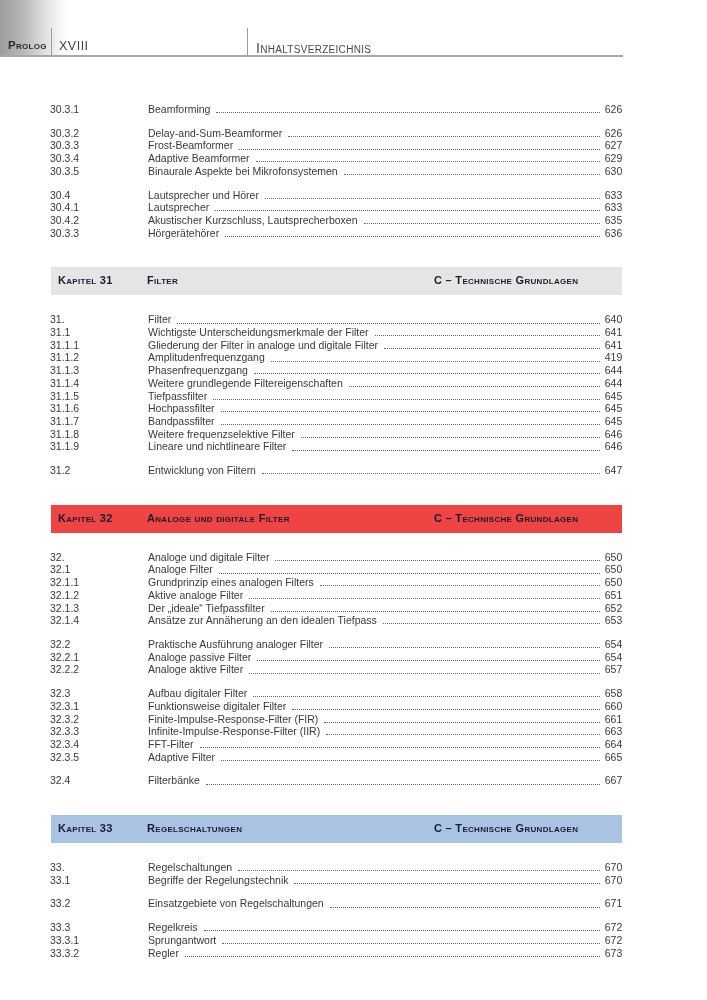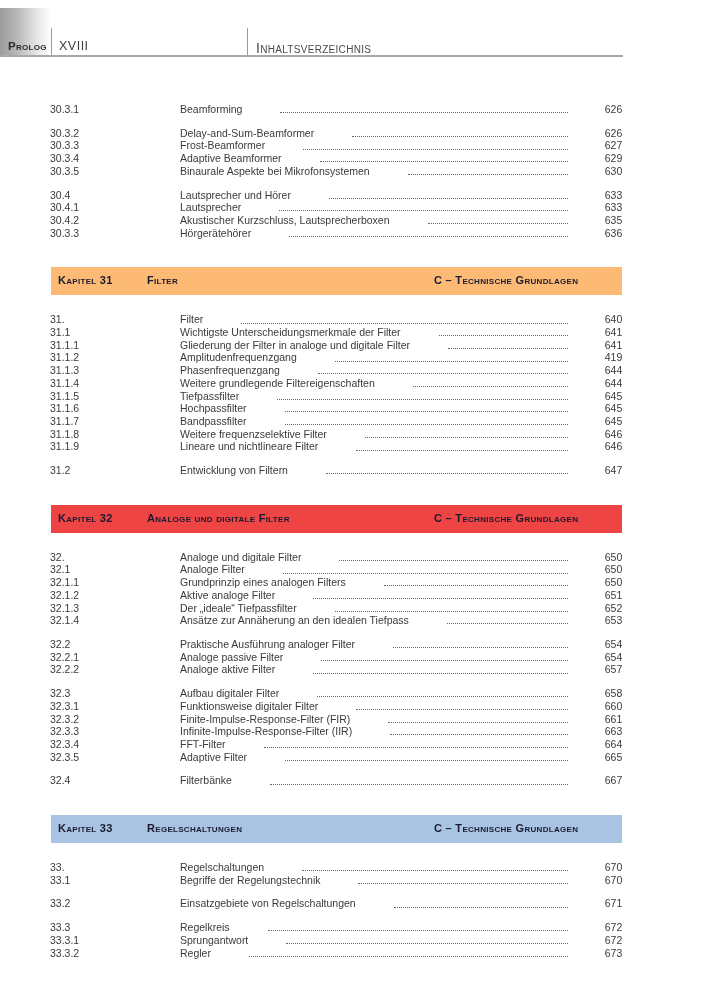--- a/index.html
+++ b/index.html
@@ -6,23 +6,24 @@
   .page {
     position:relative;
     width:707px; height:1000px;
     background:#ffffff;
     font-family:"Liberation Sans", sans-serif;
     overflow:hidden;
   }
 
   
   .corner-block {
-    position:absolute; left:0; top:8px;
-    width:51px; height:48px;
+    position:absolute; left:0; top:0;
+    width:51px; height:55px;
     background:linear-gradient(to right,#9c9c9c 0%,#b9b9b9 35%,#e3e3e3 70%,#ffffff 100%);
+    padding-left:16px;
   }
   .prolog-label {
     position:absolute; left:8px; bottom:4px;
     font-variant:small-caps; font-weight:bold;
     font-size:11.5px; color:#2b2b2b; letter-spacing:.3px;
     white-space:nowrap;
   }
   .header-rule {
     position:absolute; left:0; top:55px;
     width:623px; height:2px; background:#a8a8a8;
@@ -43,21 +44,20 @@
   
   .toc-content {
     position:absolute; left:50px; top:103px;
     width:573px;
   }
   .toc-group:not(:last-child) { margin-bottom:11px; }
   .toc-row {
     display:flex;
     line-height:12.7px; font-size:10.5px; color:#3a3a3a;
     white-space:nowrap;
-    gap:32px;
   }
   .toc-num   { flex:none; width:98px; }
   .toc-title { flex:none; }
   .leader    { flex:1 1 auto; position:relative; margin:0 4px 0 6px; min-width:8px; }
   .leader::after {
     content:""; position:absolute; left:0; right:0; bottom:2.5px;
     border-bottom:1.3px dotted #676767;
   }
   .toc-page  { flex:none; min-width:19px; text-align:center; }
 
@@ -143,21 +143,21 @@
       <span class="toc-page">635</span>
     </div>
           <div class="toc-row">
       <span class="toc-num">30.3.3</span>
       <span class="toc-title">Hörgerätehörer</span>
       <span class="leader"></span>
       <span class="toc-page">636</span>
     </div>
         </div>
       </div>
-      <div class="chapter-bar" style="background: #fdba74;">
+      <div class="chapter-bar" style="background: #e5e5e5;">
       <span class="chapter-label">Kapitel 31</span>
       <span class="chapter-title">Filter</span>
       <span class="chapter-part">C – Technische Grundlagen</span>
     </div>
       <div>
         <div class="toc-group">
           <div class="toc-row">
       <span class="toc-num">31.</span>
       <span class="toc-title">Filter</span>
       <span class="leader"></span>

